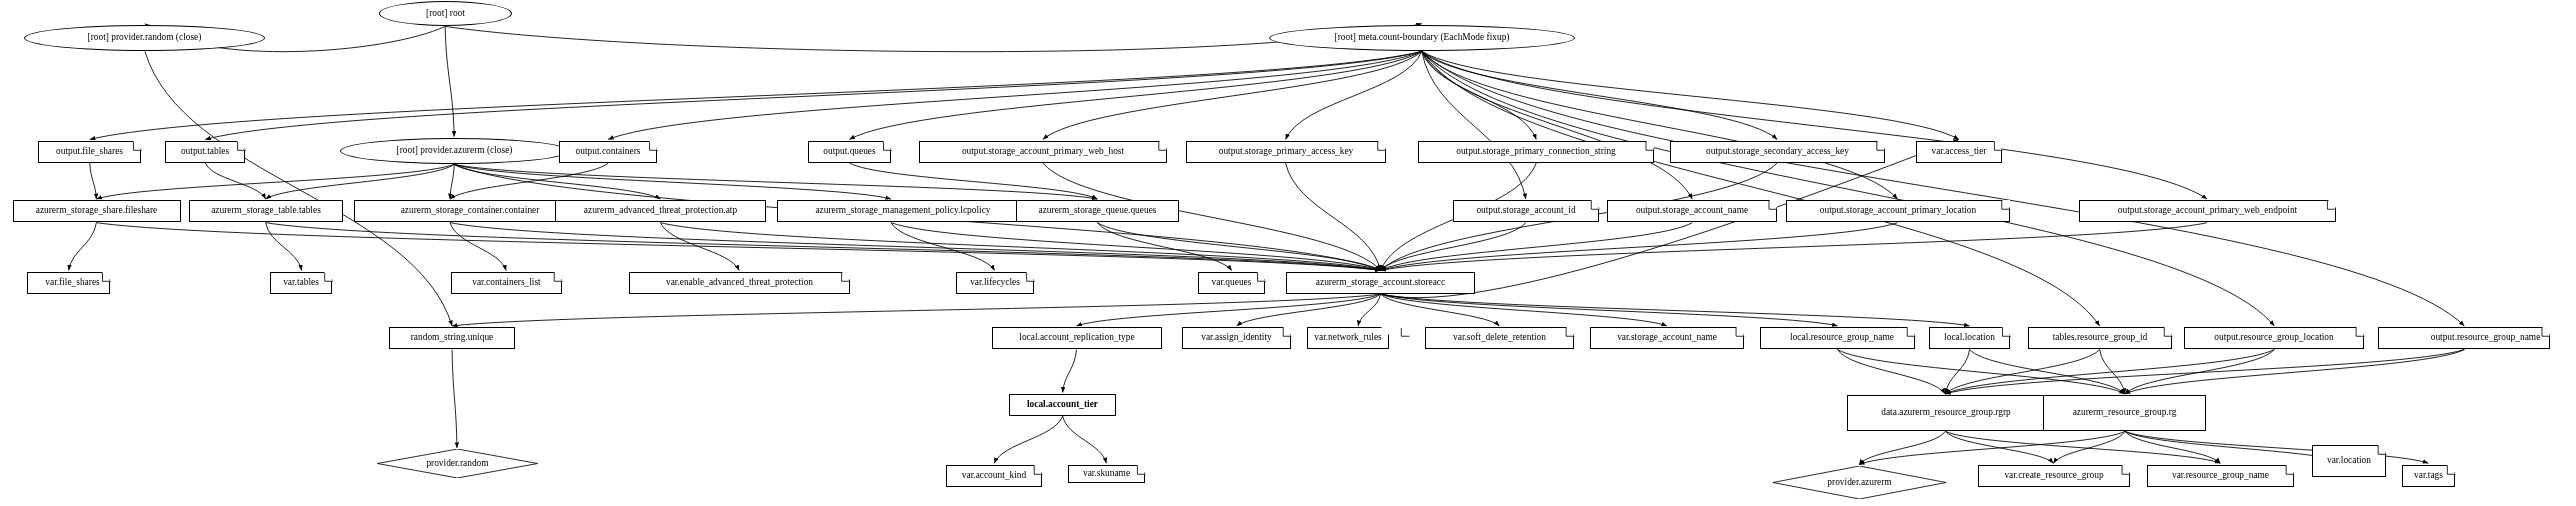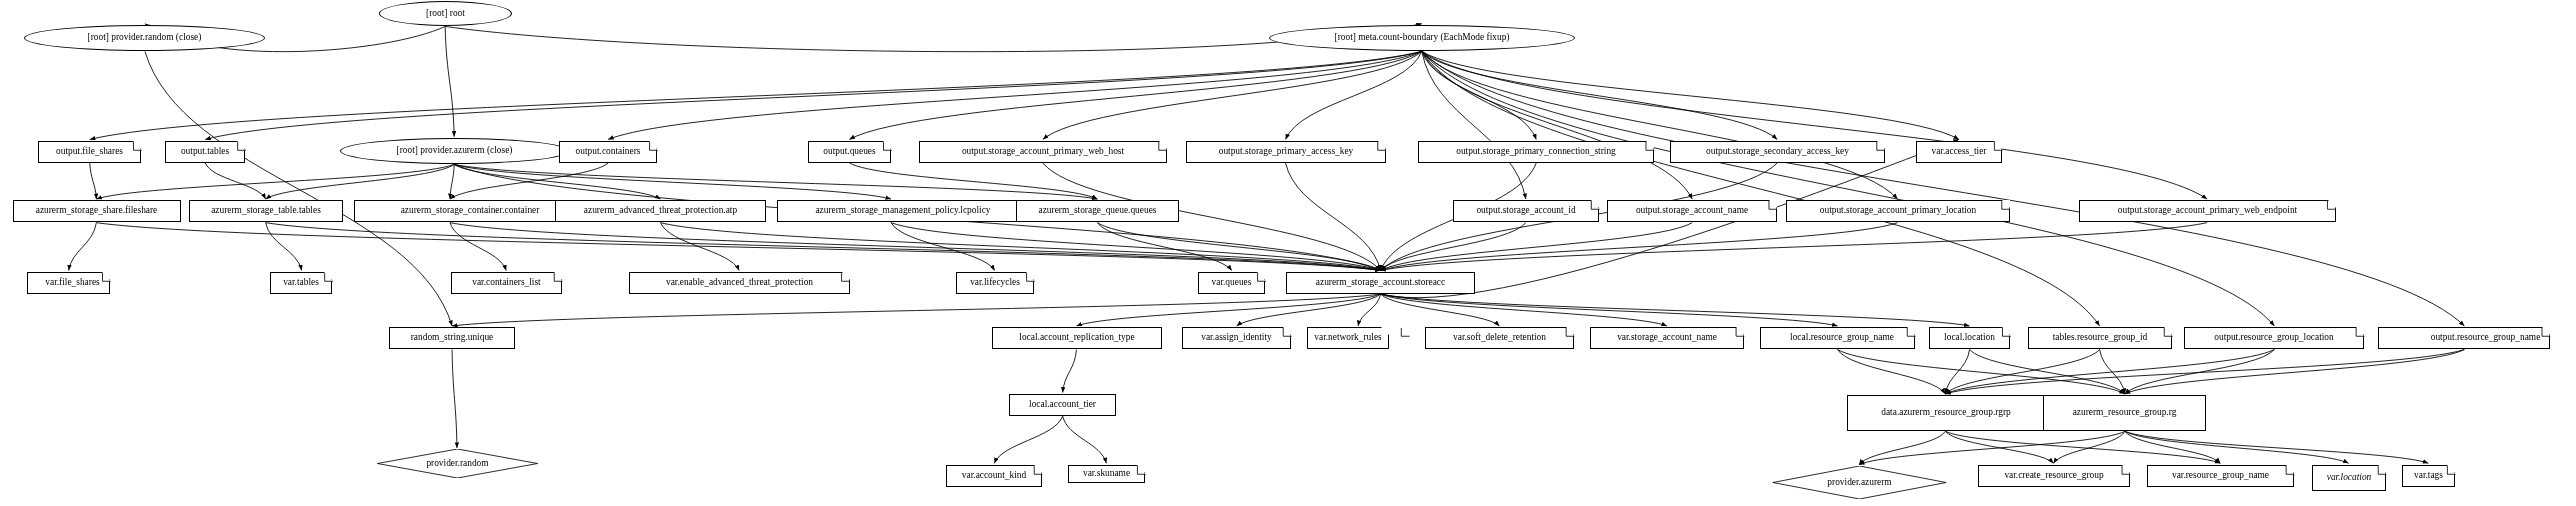--- a/index.html
+++ b/index.html
@@ -401,21 +401,21 @@
         <span class="lbl">output.resource_group_location</span>
       </div>
       <div class="node n-note" style="left: 2378px; top: 327px; width: 172px; height: 22px; padding-left: 43px;">
         <span class="clipcut"></span>
         <span style="position: absolute; top: 0px; right: 0px; width: 0px; height: 0px; border-top: 8.3px solid transparent; border-left: 8.3px solid transparent; border-bottom: 0px;"></span>
         <svg width="172" height="22" style="position: absolute; left: 0px; top: 0px; overflow: visible;" viewBox="0 0 248 32">
           <path d="M236,0 L236,12 L248,12" fill="#fff" stroke="#000" stroke-width="1.2"></path>
         </svg>
         <span class="lbl">output.resource_group_name</span>
       </div>
-      <div class="node n-box" style="left: 1009px; top: 394px; width: 107px; height: 22px;">
+      <div class="node n-box" style="left: 1009px; top: 394px; width: 107px; height: 22px; font-weight: bold;">
         <span class="lbl">local.account_tier</span>
       </div>
       <div class="node n-box" style="left: 1847px; top: 395px; width: 198px; height: 36px;">
         <span class="lbl">data.azurerm_resource_group.rgrp</span>
       </div>
       <div class="node n-box" style="left: 2043px; top: 395px; width: 163px; height: 36px;">
         <span class="lbl">azurerm_resource_group.rg</span>
       </div>
       <div class="node n-diamond" style="left: 377px; top: 449px; width: 161px; height: 29px;">
         <svg width="161" height="29" style="position: absolute; left: 0px; top: 0px;" viewBox="0 0 232 42">
@@ -454,21 +454,21 @@
         <span class="lbl">var.create_resource_group</span>
       </div>
       <div class="node n-note" style="left: 2147px; top: 465px; width: 147px; height: 22px;">
         <span class="clipcut"></span>
         <span style="position: absolute; top: 0px; right: 0px; width: 0px; height: 0px; border-top: 8.3px solid transparent; border-left: 8.3px solid transparent; border-bottom: 0px;"></span>
         <svg width="147" height="22" style="position: absolute; left: 0px; top: 0px; overflow: visible;" viewBox="0 0 212 32">
           <path d="M200,0 L200,12 L212,12" fill="#fff" stroke="#000" stroke-width="1.2"></path>
         </svg>
         <span class="lbl">var.resource_group_name</span>
       </div>
-      <div class="node n-note" style="left: 2312px; top: 465px; width: 74px; height: 26px; font-style: italic;">
+      <div class="node n-note" style="left: 2312px; top: 445px; width: 74px; height: 32px;">
         <span class="clipcut"></span>
         <span style="position: absolute; top: 0px; right: 0px; width: 0px; height: 0px; border-top: 8.3px solid transparent; border-left: 8.3px solid transparent; border-bottom: 0px;"></span>
         <svg width="74" height="22" style="position: absolute; left: 0px; top: 0px; overflow: visible;" viewBox="0 0 106 32">
           <path d="M94,0 L94,12 L106,12" fill="#fff" stroke="#000" stroke-width="1.2"></path>
         </svg>
         <span class="lbl">var.location</span>
       </div>
       <div class="node n-note" style="left: 2402px; top: 465px; width: 53px; height: 22px;">
         <span class="clipcut"></span>
         <span style="position: absolute; top: 0px; right: 0px; width: 0px; height: 0px; border-top: 8.3px solid transparent; border-left: 8.3px solid transparent; border-bottom: 0px;"></span>

